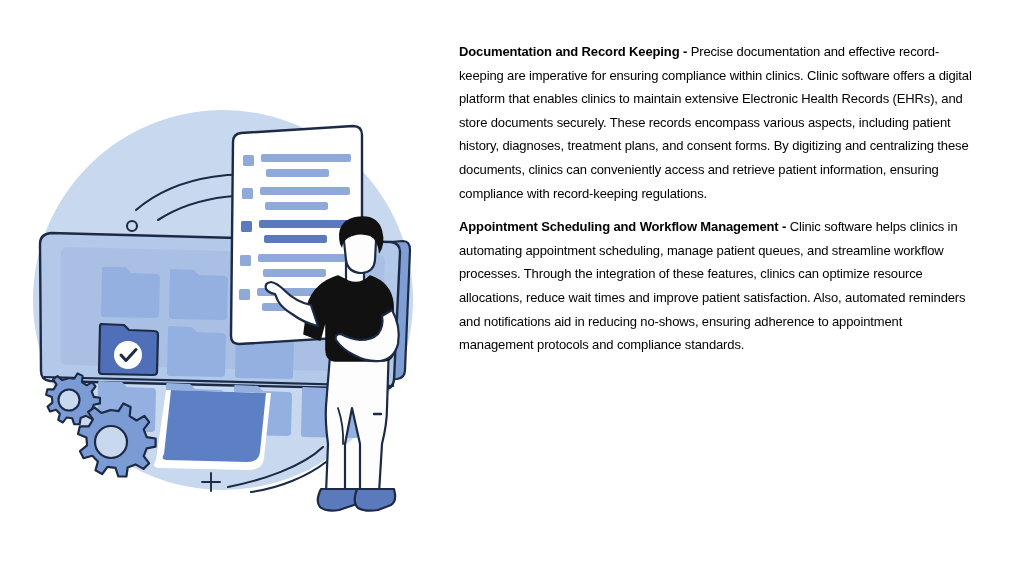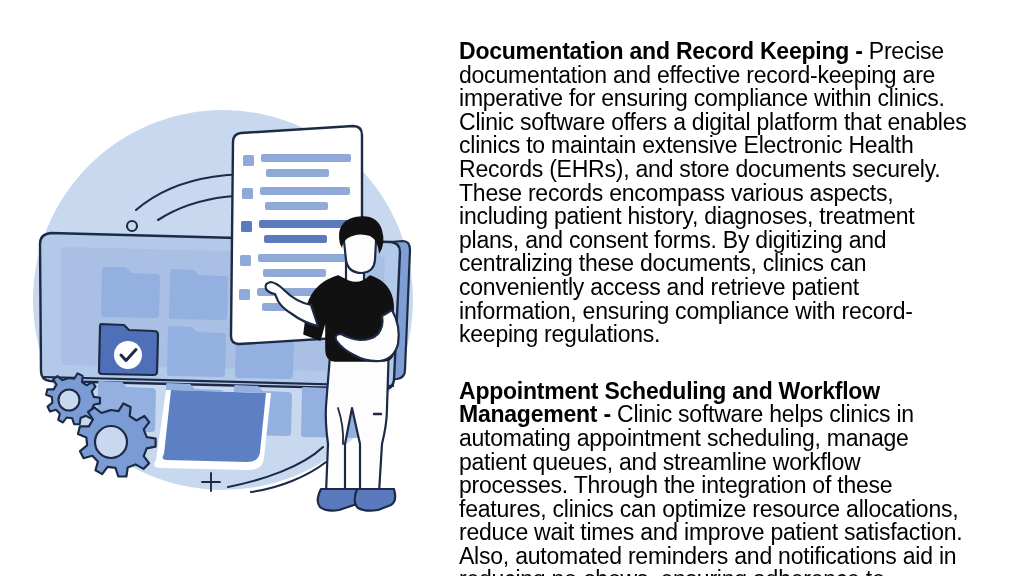--- a/index.html
+++ b/index.html
@@ -37,28 +37,28 @@
 
   
   .text-column {
     position: absolute;
     left: 459px;
     top: 40px;
     width: 516px;
   }
   .para {
     color: #000000;
-    font-size: 23px;
+    font-size: 13px;
     line-height: 23.6px;
     text-align: left;
     margin: 0;
     letter-spacing: -0.01em;
   }
   .para + .para {
-    margin-top: 33px;
+    margin-top: 10px;
   }
   .para .lead {
     font-weight: bold;
   }
 </style>
 </head>
 <body>
 
 <div class="slide">
 

